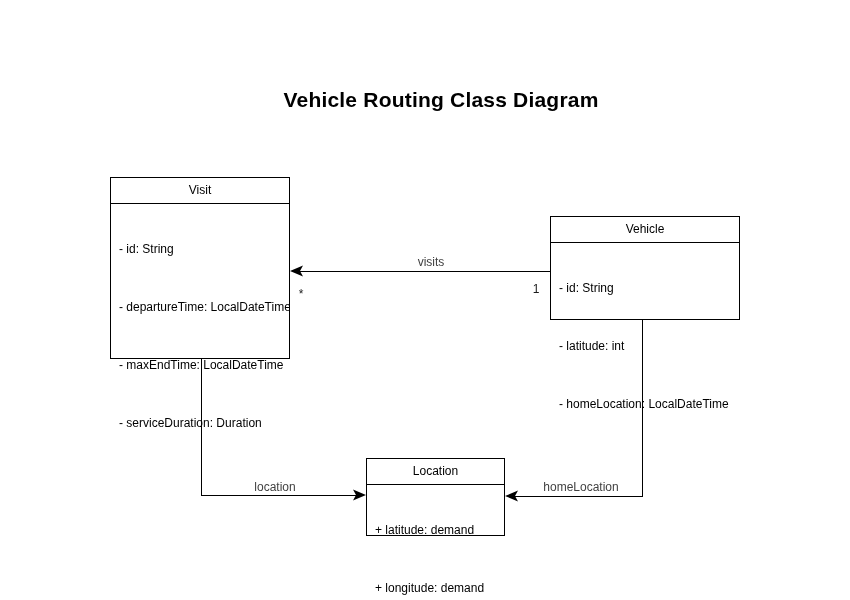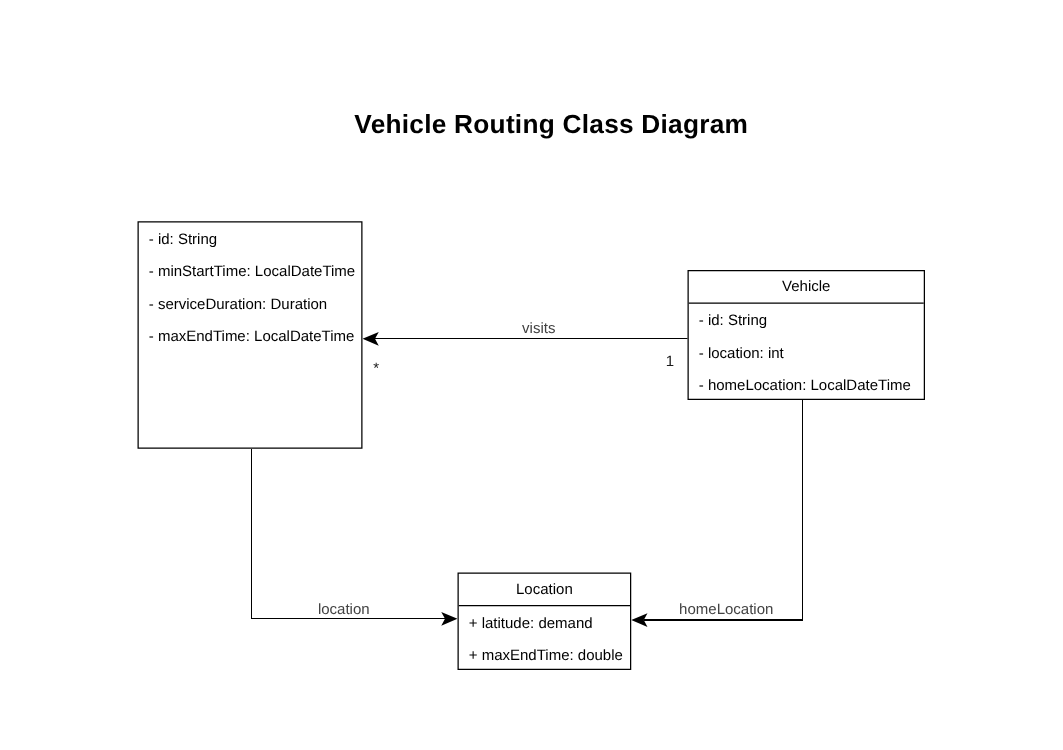--- a/index.html
+++ b/index.html
@@ -67,20 +67,21 @@
     text-align: center;
     border-bottom: 1px solid #000000;
     box-sizing: border-box;
   }
   .uml-attr {
     height: 26px;
     line-height: 26px;
     padding-left: 8px;
     white-space: nowrap;
     overflow: hidden;
+    margin-top: 32px;
   }
 </style>
 </head>
 <body>
 
 <div class="canvas">
 
   <div class="diagram-title">Vehicle Routing Class Diagram</div>
 
   <svg class="edges" width="850" height="600">
@@ -100,38 +101,39 @@
     </g>
 
     <g>
       <path class="edge-line" d="M 642 320 L 642 496 L 515 496"></path>
       <path class="arrow-head" d="M 505 496 L 518 490.5 L 515 496 L 518 501.5 Z"></path>
       <text class="edge-label" x="581" y="491">homeLocation</text>
     </g>
   </svg>
 
   <div class="uml-class" style="left:110px; top:177px; width:180px; height:182px;">
+    <div class="uml-class-header">Visit</div>
     <div>
       <div class="uml-attr">- id: String</div>
-      <div class="uml-attr">- minStartTime: LocalDateTime</div>
+      <div class="uml-attr">- departureTime: LocalDateTime</div>
+      <div class="uml-attr">- maxEndTime: LocalDateTime</div>
       <div class="uml-attr">- serviceDuration: Duration</div>
-      <div class="uml-attr">- maxEndTime: LocalDateTime</div>
     </div>
   </div>
 
   <div class="uml-class" style="left:550px; top:216px; width:190px; height:104px;">
     <div class="uml-class-header">Vehicle</div>
     <div>
       <div class="uml-attr">- id: String</div>
-      <div class="uml-attr">- location: int</div>
+      <div class="uml-attr">- latitude: int</div>
       <div class="uml-attr">- homeLocation: LocalDateTime</div>
     </div>
   </div>
 
   <div class="uml-class" style="left:366px; top:458px; width:139px; height:78px;">
     <div class="uml-class-header">Location</div>
     <div>
       <div class="uml-attr">+ latitude: demand</div>
-      <div class="uml-attr">+ maxEndTime: double</div>
+      <div class="uml-attr">+ longitude: demand</div>
     </div>
   </div>
 
 </div>
 
 </body></html>

